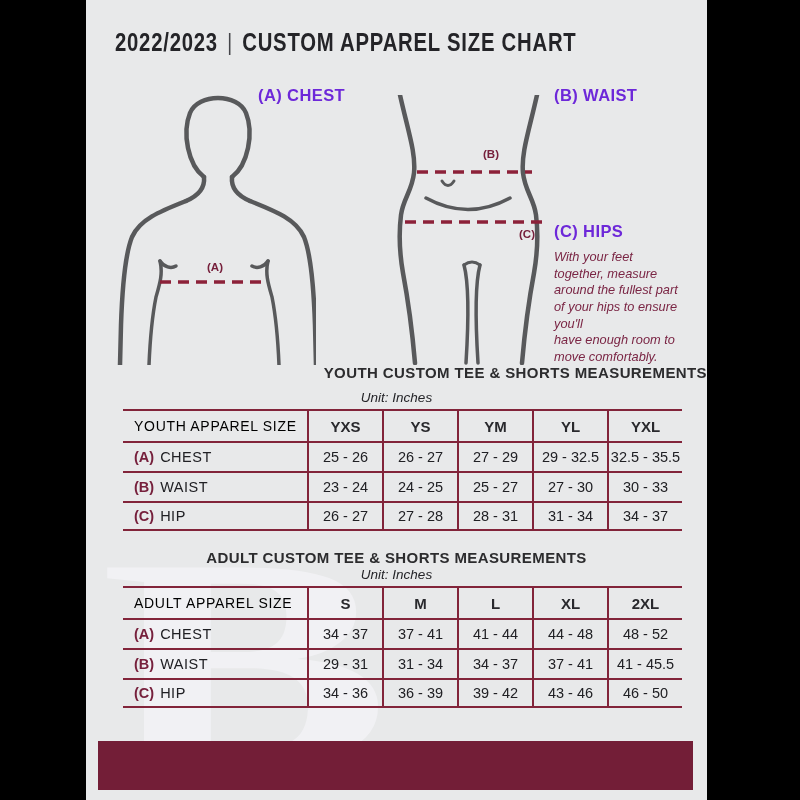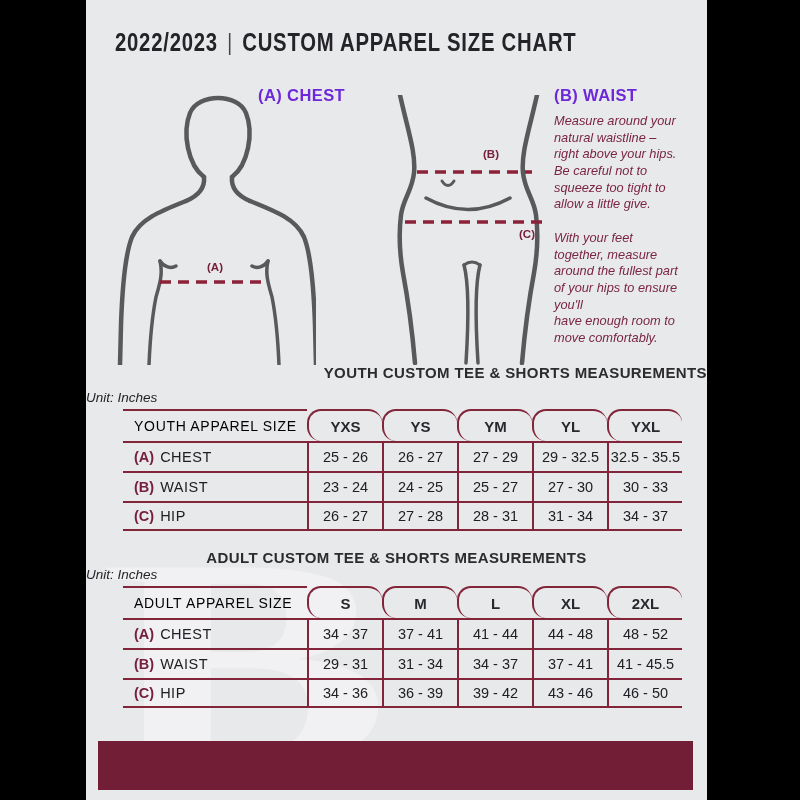--- a/index.html
+++ b/index.html
@@ -20,33 +20,33 @@
   .guide-block{position:absolute;z-index:2;}
   .guide-heading{font-weight:700;font-size:16.5px;letter-spacing:.4px;color:#6d28d9;}
   .guide-body{margin-top:8px;font-style:italic;font-size:12.8px;line-height:1.3;
               color:#7A2544;white-space:pre-line;}
   .marker{position:absolute;transform:translateX(-50%);font-weight:700;font-size:11.5px;
           color:#76203C;z-index:2;}
 
   
   .section-title{position:absolute;left:0;right:0;text-align:center;font-weight:700;
                  font-size:15px;letter-spacing:.4px;color:#2C2C2E;z-index:2;}
-  .unit-line{position:absolute;left:0;right:0;text-align:left;font-style:italic;
+  .unit-line{position:absolute;left:0;right:0;text-align:center;font-style:italic;
              font-size:13.5px;color:#242428;z-index:2;}
 
   
   .size-table{position:absolute;left:37px;width:559px;display:grid;
               grid-template-columns:184px repeat(5,75px);z-index:2;}
   .cell{box-sizing:border-box;display:flex;align-items:center;justify-content:center;
         height:30px;border-top:2px solid #82243A;font-size:14.5px;color:#202024;}
   .cell.hrow{height:32px;}
   .cell.col{border-left:2px solid #82243A;}
   .cell.last{border-bottom:2px solid #82243A;}
   .cell.label{justify-content:flex-start;padding-left:11px;}
-  .cell.size-head{font-weight:700;font-size:15px;color:#29292D;border-radius:14px;}
+  .cell.size-head{font-weight:700;font-size:15px;color:#29292D;}
   .cell.col-label{font-size:14px;letter-spacing:.7px;color:#000000;}
   .row-prefix{color:#76203C;font-weight:700;margin-right:6px;}
   .row-name{letter-spacing:.5px;}
 
   
   .watermark{position:absolute;left:14px;top:540px;z-index:1;font-family:"Liberation Serif",serif;
              font-weight:700;font-size:300px;line-height:.82;color:#F1F1F4;
              transform:scaleX(1.45);transform-origin:left top;user-select:none;}
   .footer-bar{position:absolute;left:12px;right:14px;top:741px;height:49px;
               background:#731E37;z-index:4;}
@@ -117,28 +117,23 @@
 
     <span class="marker" style="left:129px;top:261px;">(A)</span>
     <span class="marker" style="left:405px;top:148px;">(B)</span>
     <span class="marker" style="left:441px;top:228px;">(C)</span>
 
     <div class="guide-block" style="left:172px;top:86px;width:142px;">
       <div class="guide-heading">(A) CHEST</div>
     </div>
     <div class="guide-block" style="left:468px;top:86px;width:152px;">
       <div class="guide-heading">(B) WAIST</div>
-      <div class="guide-body">Measure around your
-natural waistline –
-right above your hips.
-Be careful not to
-squeeze too tight to
-allow a little give.</div>
     </div>
     <div class="guide-block" style="left:468px;top:222px;width:154px;">
+      <div class="guide-heading">(C) HIPS</div>
       <div class="guide-body">With your feet
 together, measure
 around the fullest part
 of your hips to ensure
 you'll
 have enough room to
 move comfortably.</div>
     </div>
 
     <div class="section-title" style="top:364px;text-align:right;">YOUTH CUSTOM TEE &amp; SHORTS MEASUREMENTS</div>

